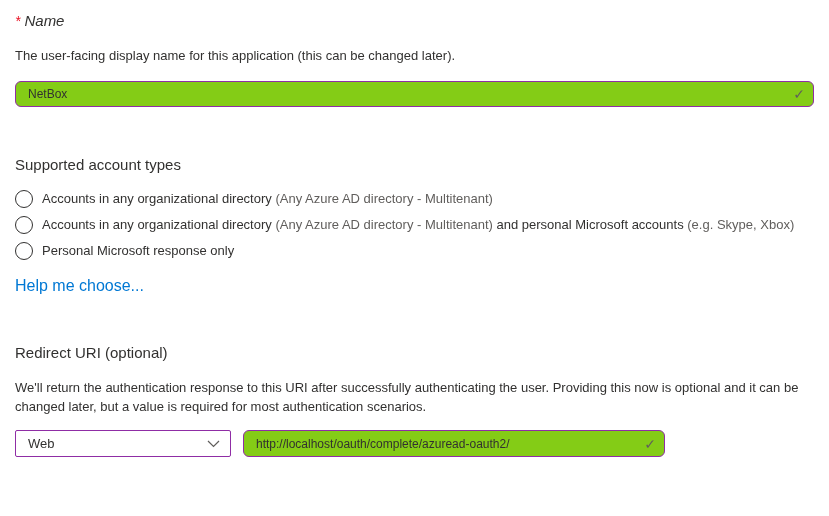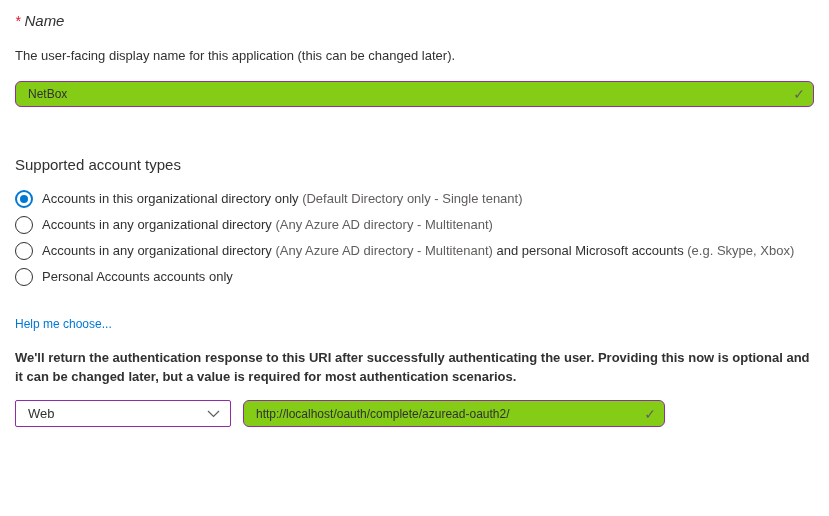--- a/index.html
+++ b/index.html
@@ -49,27 +49,27 @@
     flex: 0 0 auto; margin-right: 9px;
   }
   .radio.selected { border: 2px solid #0078d4; width: 18px; height: 18px; }
   .radio.selected::after {
     content: ""; width: 8px; height: 8px; border-radius: 50%;
     background: #0078d4; display: block;
   }
   .radio-label { font-size: 13px; line-height: 18px; cursor: pointer; }
 
   .help-link {
-    display: inline-block; margin-top: 27px;
-    font-size: 12px; color: #0078d4; text-decoration: none; cursor: pointer;
+    display: inline-block; margin-top: 13px;
+    font-size: 16px; color: #0078d4; text-decoration: none; cursor: pointer;
   }
 
   
   .redirect-heading { margin-top: 49px; }
-  .redirect-desc { margin-top: 16px; width: 800px; font-weight: bold; }
+  .redirect-desc { margin-top: 16px; width: 800px; }
   .redirect-row { display: flex; margin-top: 14px; gap: 12px; }
   .dropdown {
     position: relative; width: 216px; height: 27px;
     border: 1px solid #8f2da5; border-radius: 2px;
     display: flex; align-items: center;
     padding: 0 30px 0 12px; font-size: 13px; color: #323130;
     background: #fff; cursor: pointer;
   }
   .chevron {
     position: absolute; right: 10px; top: 50%; transform: translateY(-50%);
@@ -90,39 +90,36 @@
   <div class="body-text name-desc">The user-facing display name for this application (this can be changed later).</div>
   <div class="field-wrap">
     <input class="text-input" type="text" value="NetBox" style="">
     <span class="check-icon">✓</span>
   </div>
 
   
   <div class="section-heading account-heading">Supported account types</div>
   <div class="options">
       <div class="radio-row">
-        <span class="radio selected"></span>
-        <span class="radio-label"><span>Accounts in this organizational directory only </span><span class="muted">(Default Directory only - Single tenant)</span></span>
-      </div>
-      <div class="radio-row">
         <span class="radio"></span>
         <span class="radio-label"><span>Accounts in any organizational directory </span><span class="muted">(Any Azure AD directory - Multitenant)</span></span>
       </div>
       <div class="radio-row">
         <span class="radio"></span>
         <span class="radio-label"><span>Accounts in any organizational directory </span><span class="muted">(Any Azure AD directory - Multitenant)</span><span> and personal Microsoft accounts </span><span class="muted">(e.g. Skype, Xbox)</span></span>
       </div>
       <div class="radio-row">
         <span class="radio"></span>
-        <span class="radio-label"><span>Personal Accounts accounts only</span></span>
+        <span class="radio-label"><span>Personal Microsoft response only</span></span>
       </div>
     </div>
   <a class="help-link">Help me choose...</a>
 
   
+  <div class="section-heading redirect-heading">Redirect URI (optional)</div>
   <div class="body-text redirect-desc">We'll return the authentication response to this URI after successfully authenticating the user. Providing this now is optional and it can be changed later, but a value is required for most authentication scenarios.</div>
   <div class="redirect-row">
     <div class="dropdown">
       <span>Web</span>
       <span class="chevron">
         <svg width="13" height="8" viewBox="0 0 13 8">
             <polyline points="1,1 6.5,6.5 12,1" fill="none" stroke="#605e5c" stroke-width="1.2"></polyline>
           </svg>
       </span>
     </div>

